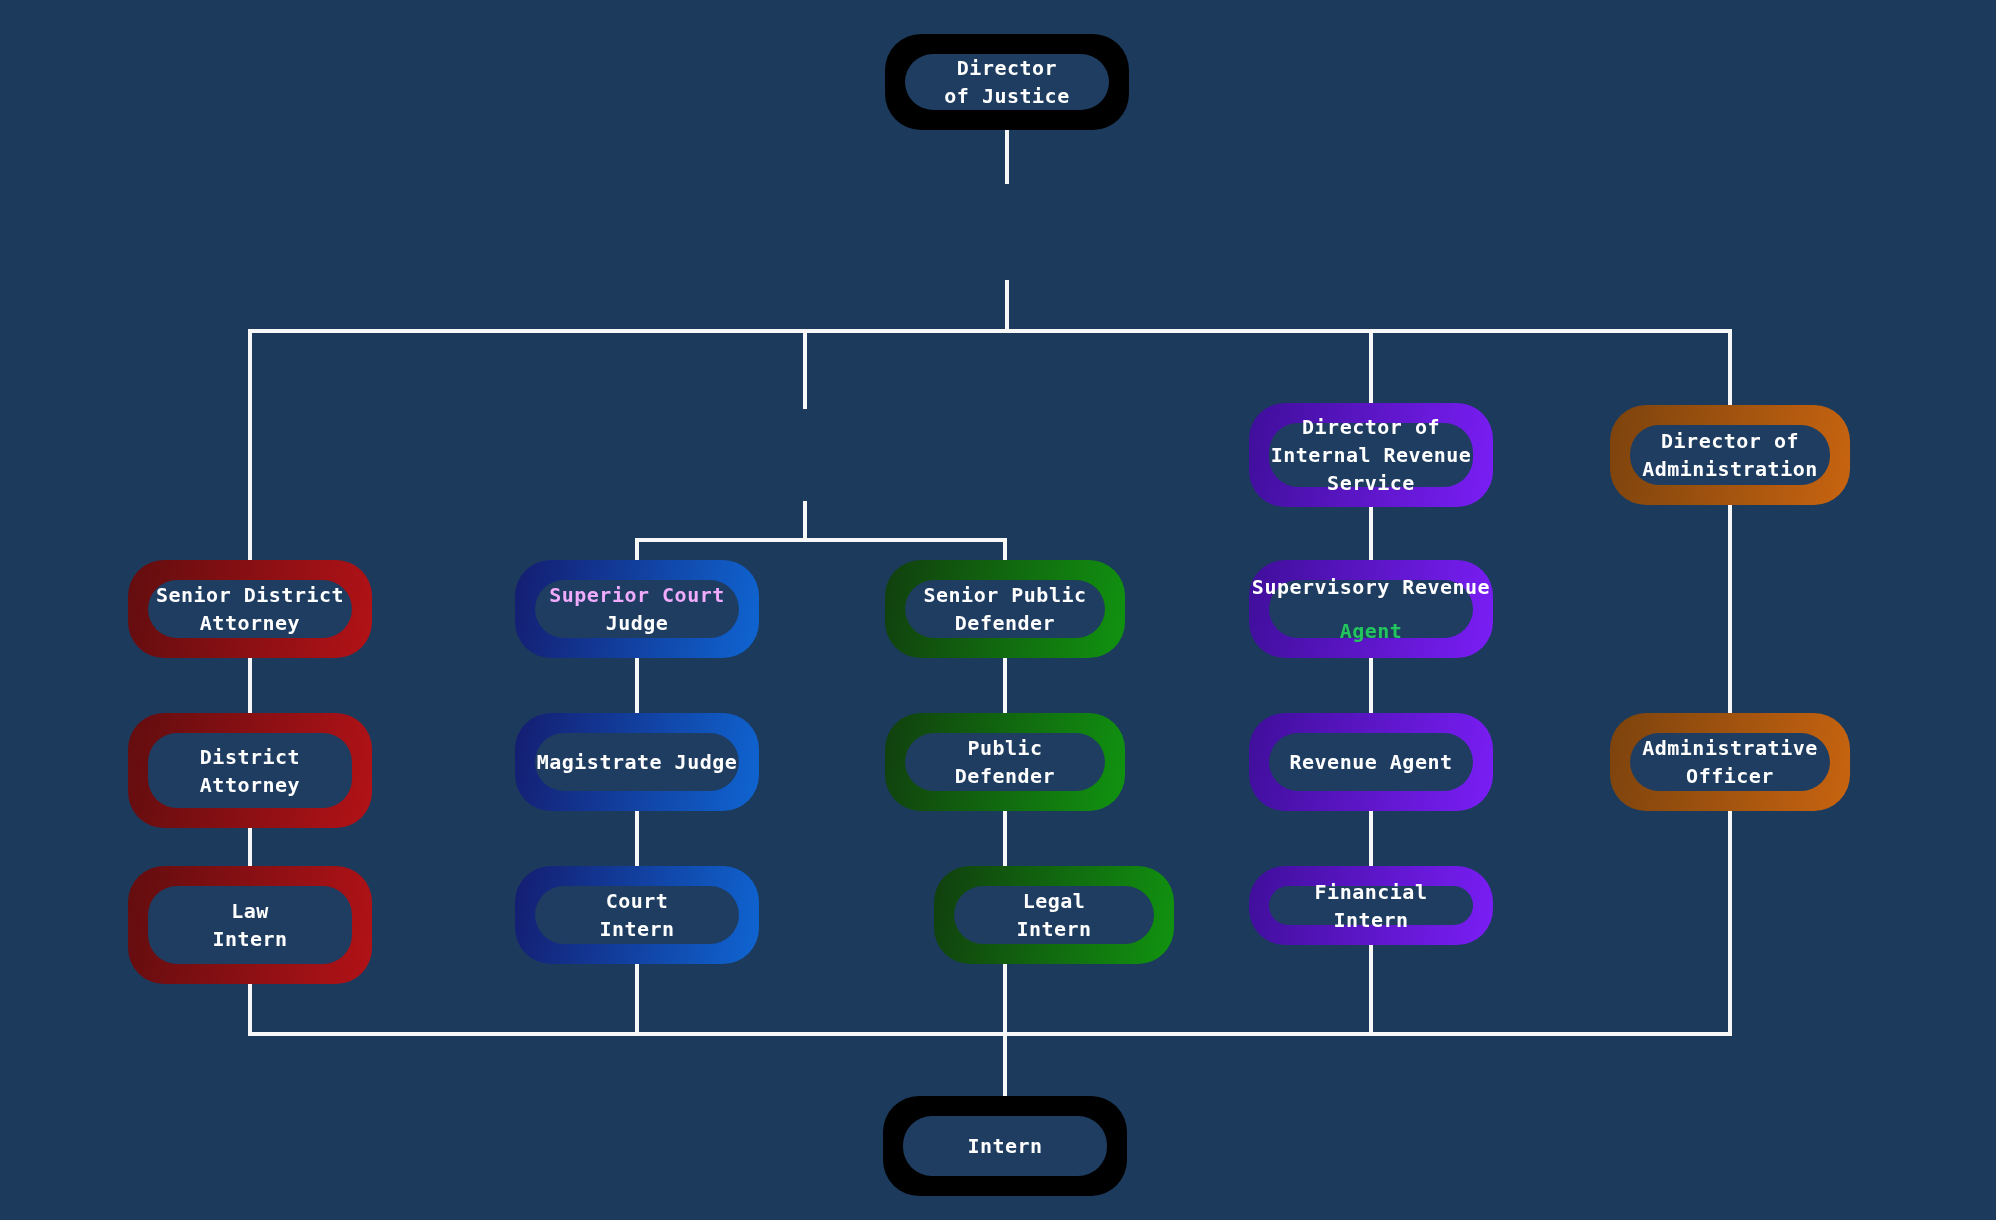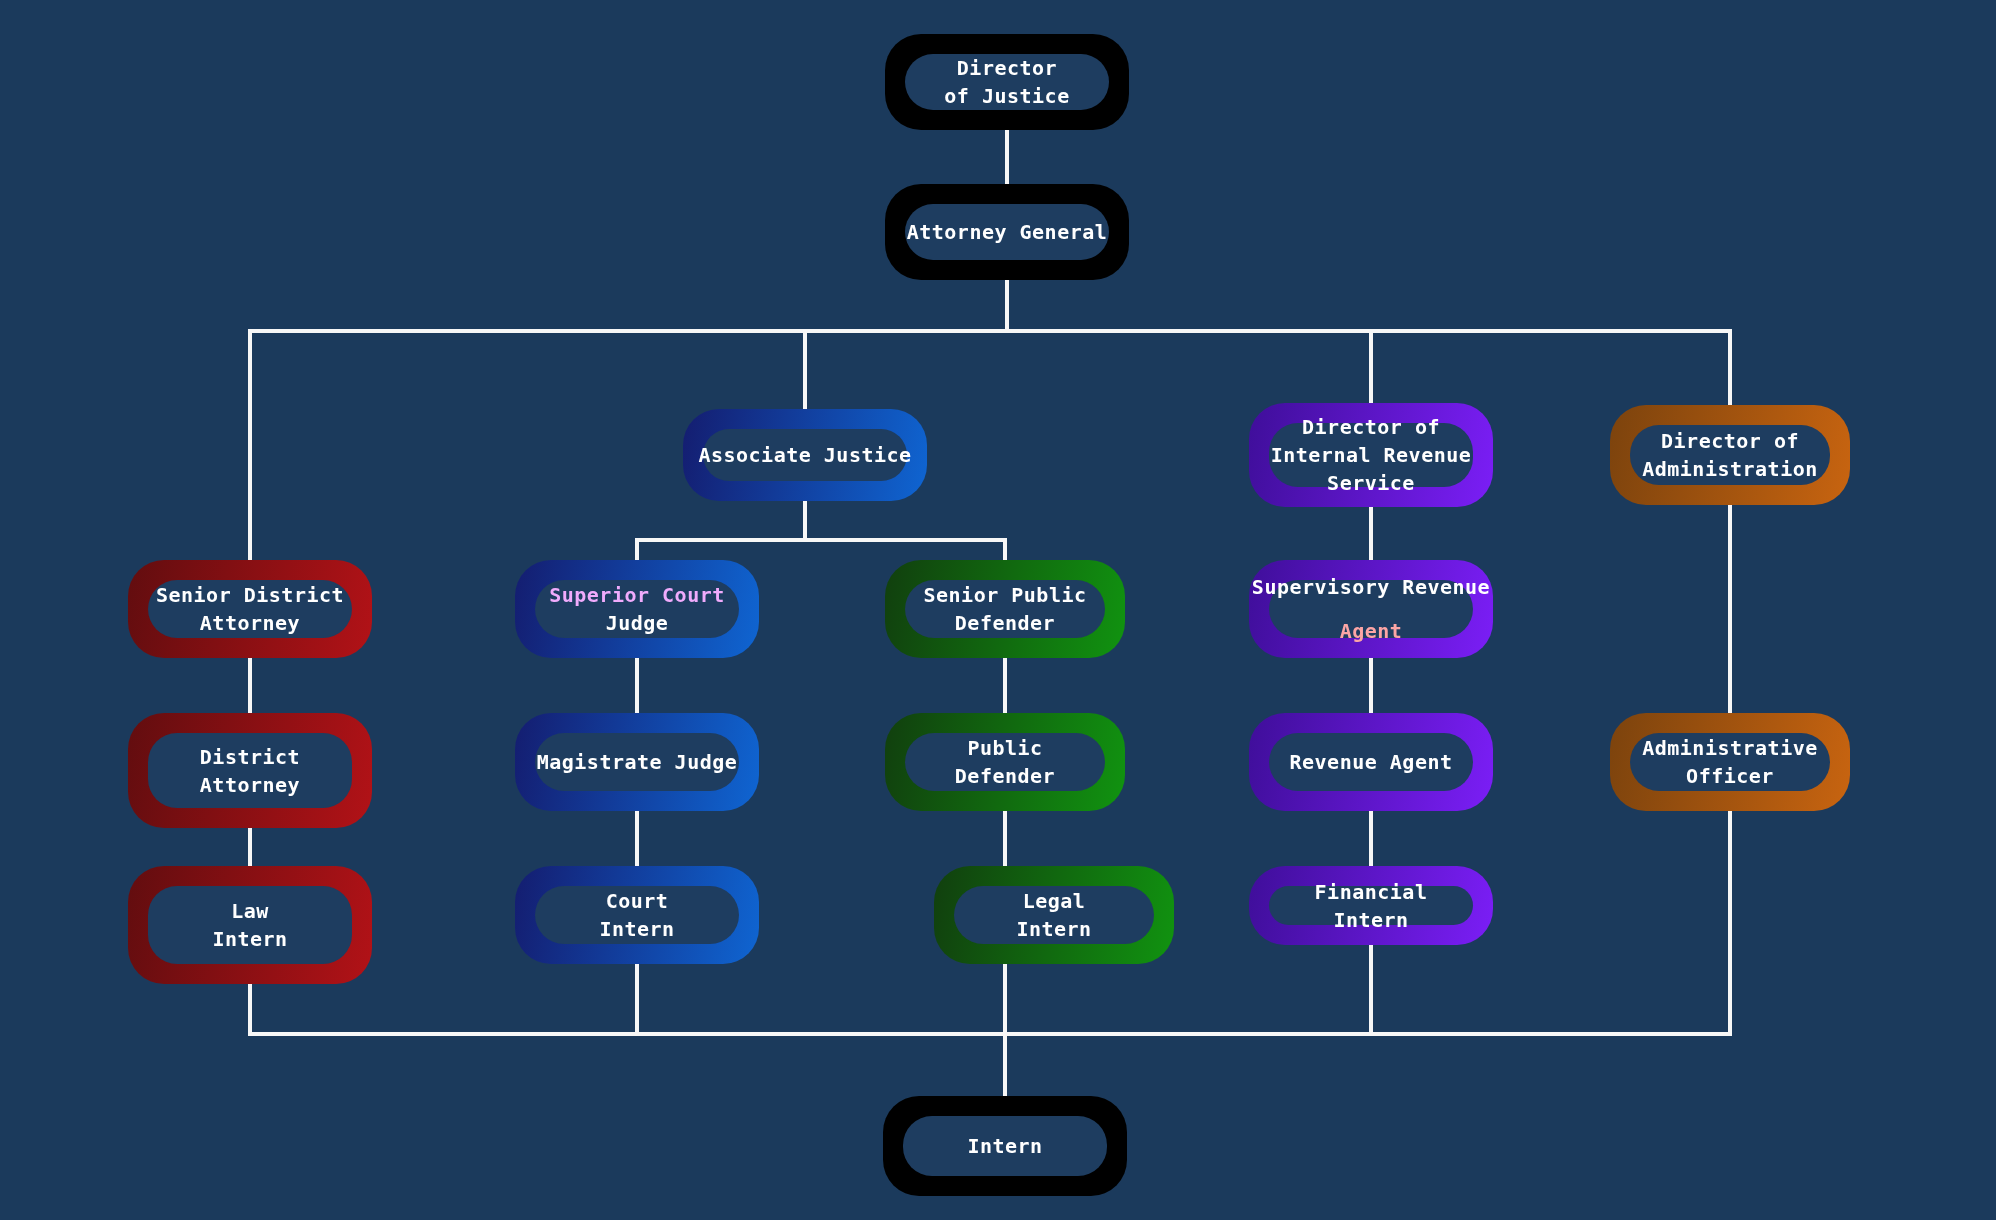--- a/index.html
+++ b/index.html
@@ -63,30 +63,20 @@
     <div class="edge" style="background: rgb(247, 247, 247); left: 635px; top: 540px; width: 4px; height: 494px;"></div>
     <div class="edge" style="background: rgb(247, 247, 247); left: 1003px; top: 540px; width: 4px; height: 494px;"></div>
     <div class="edge" style="background: rgb(247, 247, 247); left: 248px; top: 1032px; width: 1484px; height: 4px;"></div>
     <div class="edge" style="background: rgb(247, 247, 247); left: 1003px; top: 1034px; width: 4px; height: 62px;"></div>
     <div class="node" style="left: 885px; top: 34px; width: 244px; height: 96px; background: linear-gradient(100deg, rgb(0, 0, 0) 0%, rgb(0, 0, 0) 100%);">
       <div class="node-inner" style="background: rgb(30, 61, 96);">
         <div class="node-line" style="color: rgb(255, 255, 255);">Director</div>
         <div class="node-line" style="color: rgb(255, 255, 255);">of Justice</div>
       </div>
     </div>
-    <div class="node" style="left: 885px; top: 184px; width: 244px; height: 96px; background: linear-gradient(100deg, rgb(0, 0, 0) 0%, rgb(0, 0, 0) 100%);">
-      <div class="node-inner" style="background: rgb(30, 61, 96);">
-        <div class="node-line" style="color: rgb(255, 255, 255);">Attorney General</div>
-      </div>
-    </div>
-    <div class="node" style="left: 683px; top: 409px; width: 244px; height: 92px; background: linear-gradient(100deg, rgb(20, 29, 112) 0%, rgb(15, 101, 210) 100%);">
-      <div class="node-inner" style="background: rgb(30, 61, 96);">
-        <div class="node-line" style="color: rgb(255, 255, 255);">Associate Justice</div>
-      </div>
-    </div>
     <div class="node" style="left: 1249px; top: 403px; width: 244px; height: 104px; background: linear-gradient(100deg, rgb(63, 14, 154) 0%, rgb(123, 30, 246) 100%);">
       <div class="node-inner" style="background: rgb(30, 61, 96);">
         <div class="node-line" style="color: rgb(255, 255, 255);">Director of</div>
         <div class="node-line" style="color: rgb(255, 255, 255);">Internal Revenue</div>
         <div class="node-line" style="color: rgb(255, 255, 255);">Service</div>
       </div>
     </div>
     <div class="node" style="left: 1610px; top: 405px; width: 240px; height: 100px; background: linear-gradient(100deg, rgb(124, 67, 13) 0%, rgb(200, 100, 16) 100%);">
       <div class="node-inner" style="background: rgb(30, 61, 96);">
         <div class="node-line" style="color: rgb(255, 255, 255);">Director of</div>
@@ -107,21 +97,21 @@
     </div>
     <div class="node" style="left: 885px; top: 560px; width: 240px; height: 98px; background: linear-gradient(100deg, rgb(17, 63, 14) 0%, rgb(17, 147, 16) 100%);">
       <div class="node-inner" style="background: rgb(30, 61, 96);">
         <div class="node-line" style="color: rgb(255, 255, 255);">Senior Public</div>
         <div class="node-line" style="color: rgb(255, 255, 255);">Defender</div>
       </div>
     </div>
     <div class="node" style="left: 1249px; top: 560px; width: 244px; height: 98px; background: linear-gradient(100deg, rgb(63, 14, 154) 0%, rgb(123, 30, 246) 100%);">
       <div class="node-inner" style="background: rgb(30, 61, 96);">
         <div class="node-line" style="color: rgb(255, 255, 255);">Supervisory Revenue</div>
-        <div class="node-line" style="color: #fca5a5; margin-top: 16px;">Agent</div>
+        <div class="node-line" style="color: #22c55e; margin-top: 16px;">Agent</div>
       </div>
     </div>
     <div class="node" style="left: 128px; top: 713px; width: 244px; height: 115px; background: linear-gradient(100deg, rgb(98, 13, 15) 0%, rgb(178, 18, 23) 100%);">
       <div class="node-inner" style="background: rgb(30, 61, 96);">
         <div class="node-line" style="color: rgb(255, 255, 255);">District</div>
         <div class="node-line" style="color: rgb(255, 255, 255);">Attorney</div>
       </div>
     </div>
     <div class="node" style="left: 515px; top: 713px; width: 244px; height: 98px; background: linear-gradient(100deg, rgb(20, 29, 112) 0%, rgb(15, 101, 210) 100%);">
       <div class="node-inner" style="background: rgb(30, 61, 96);">

